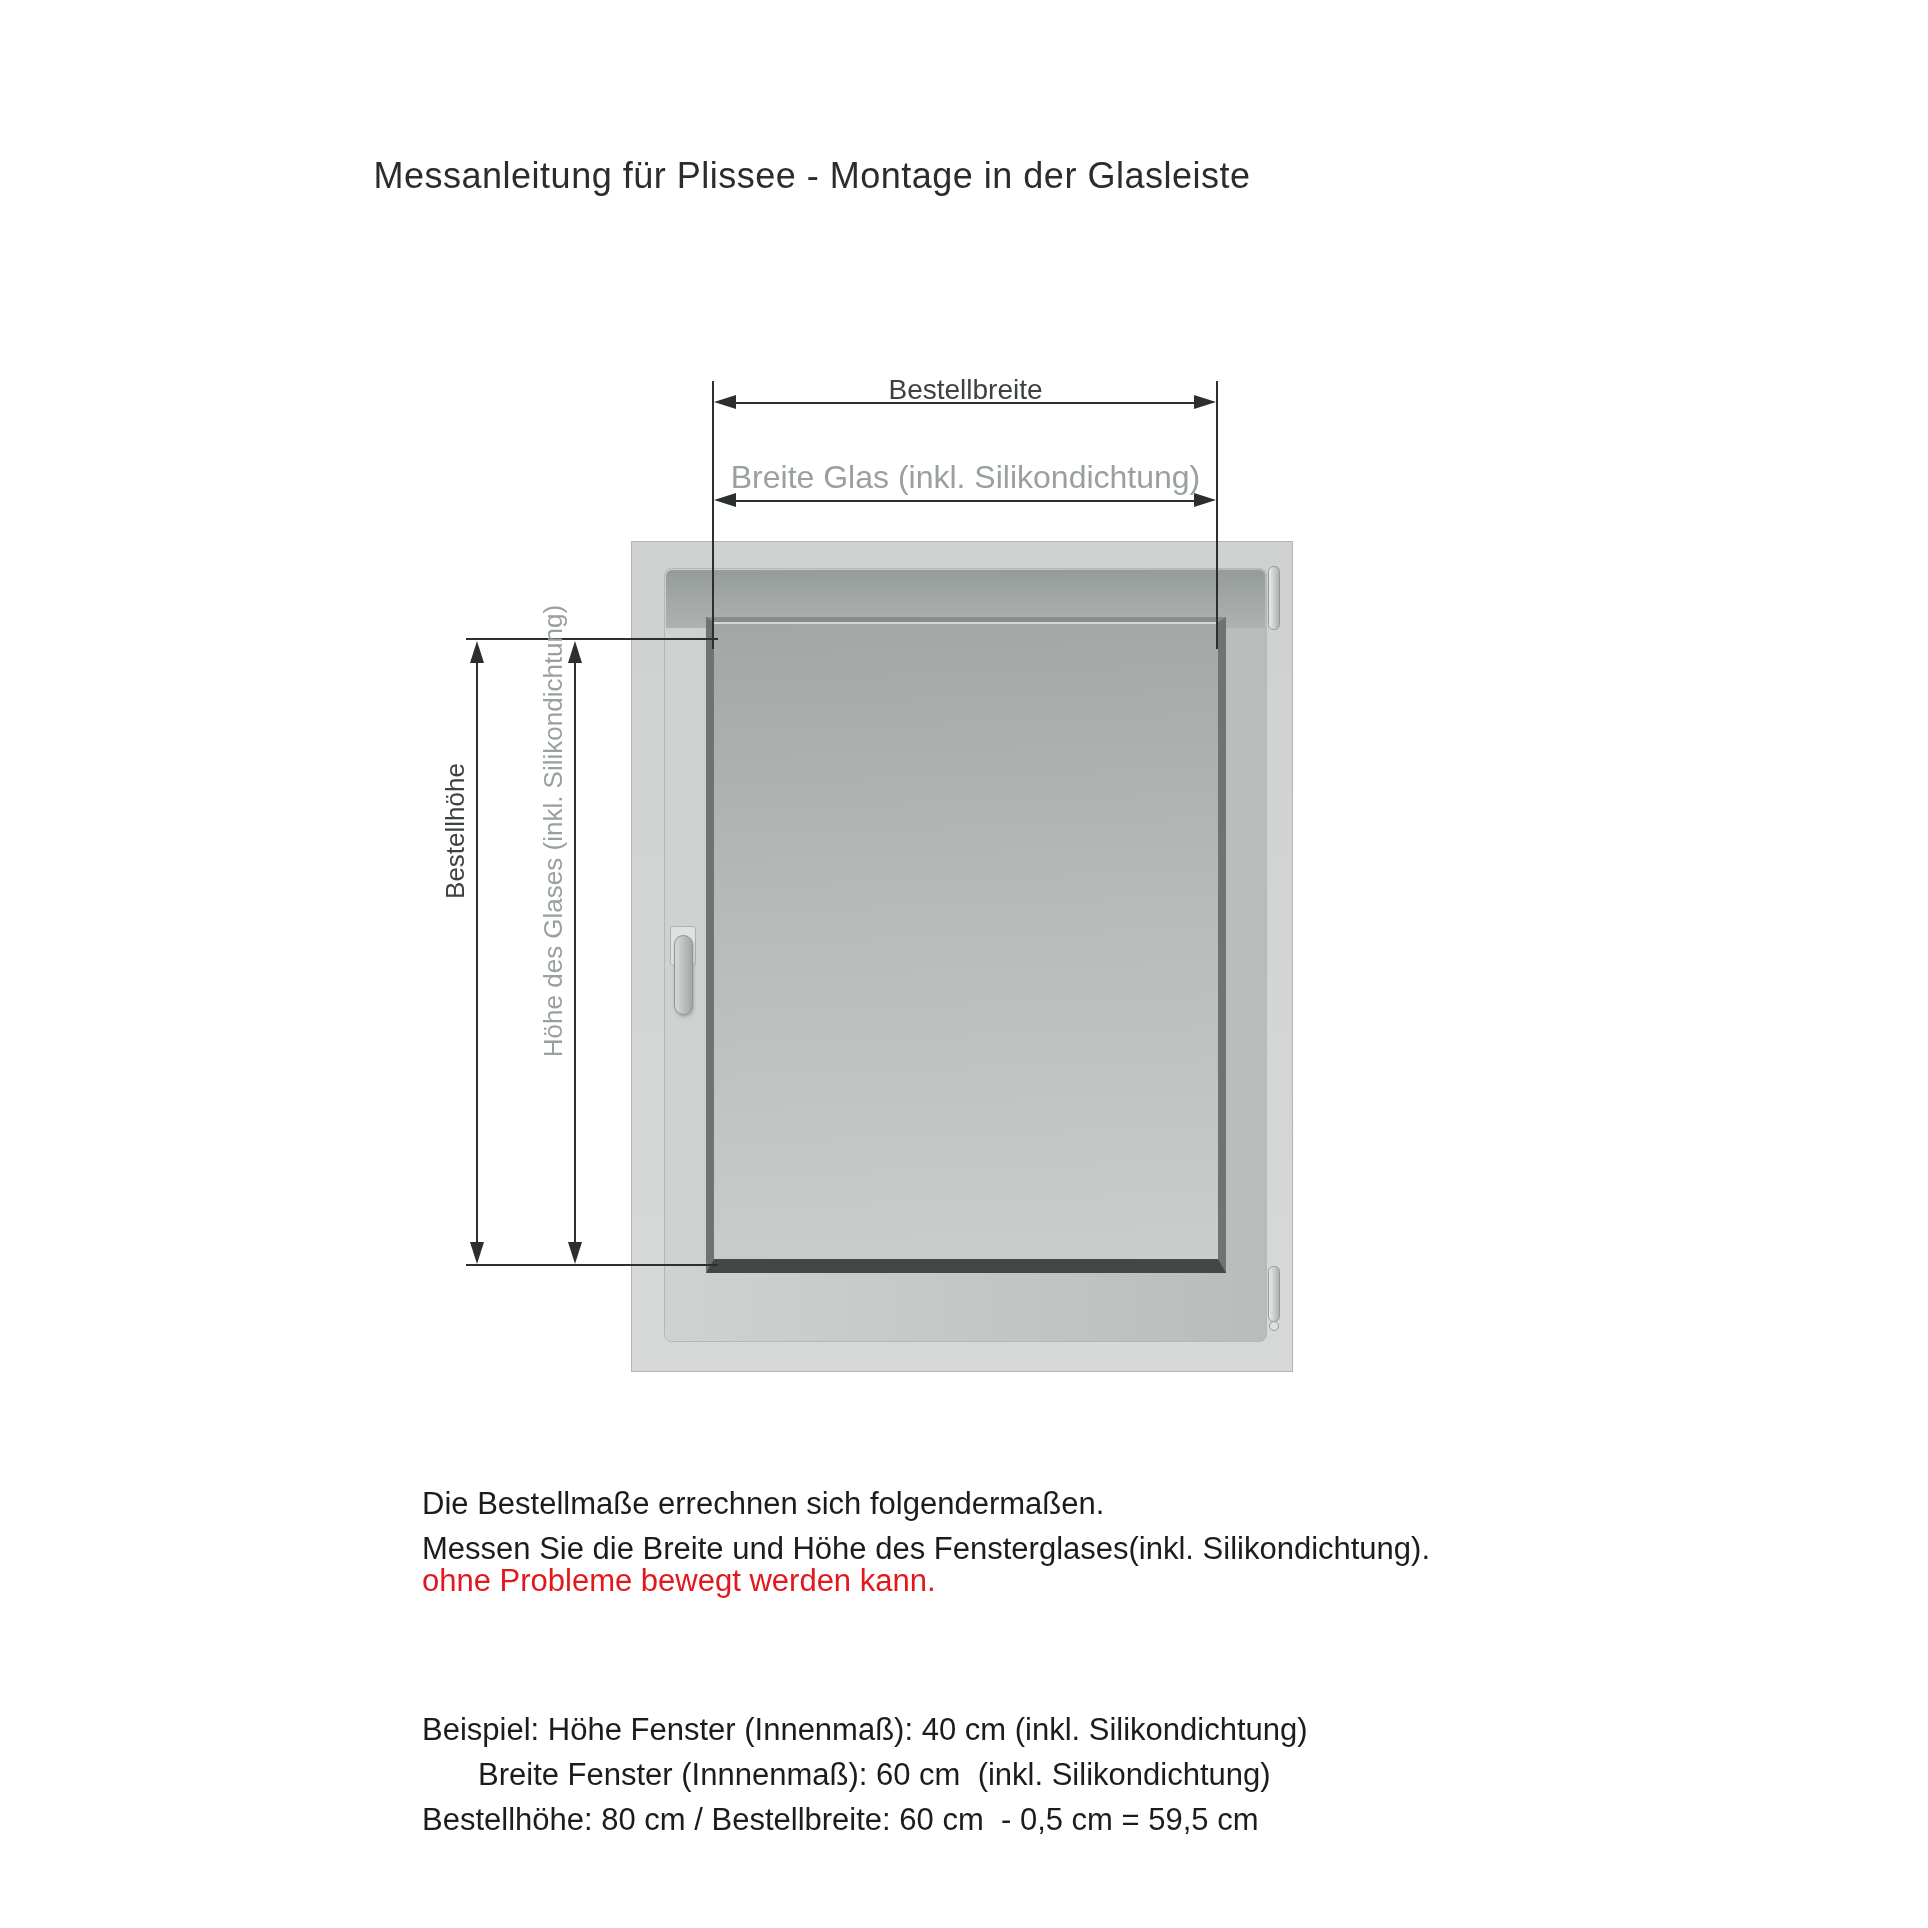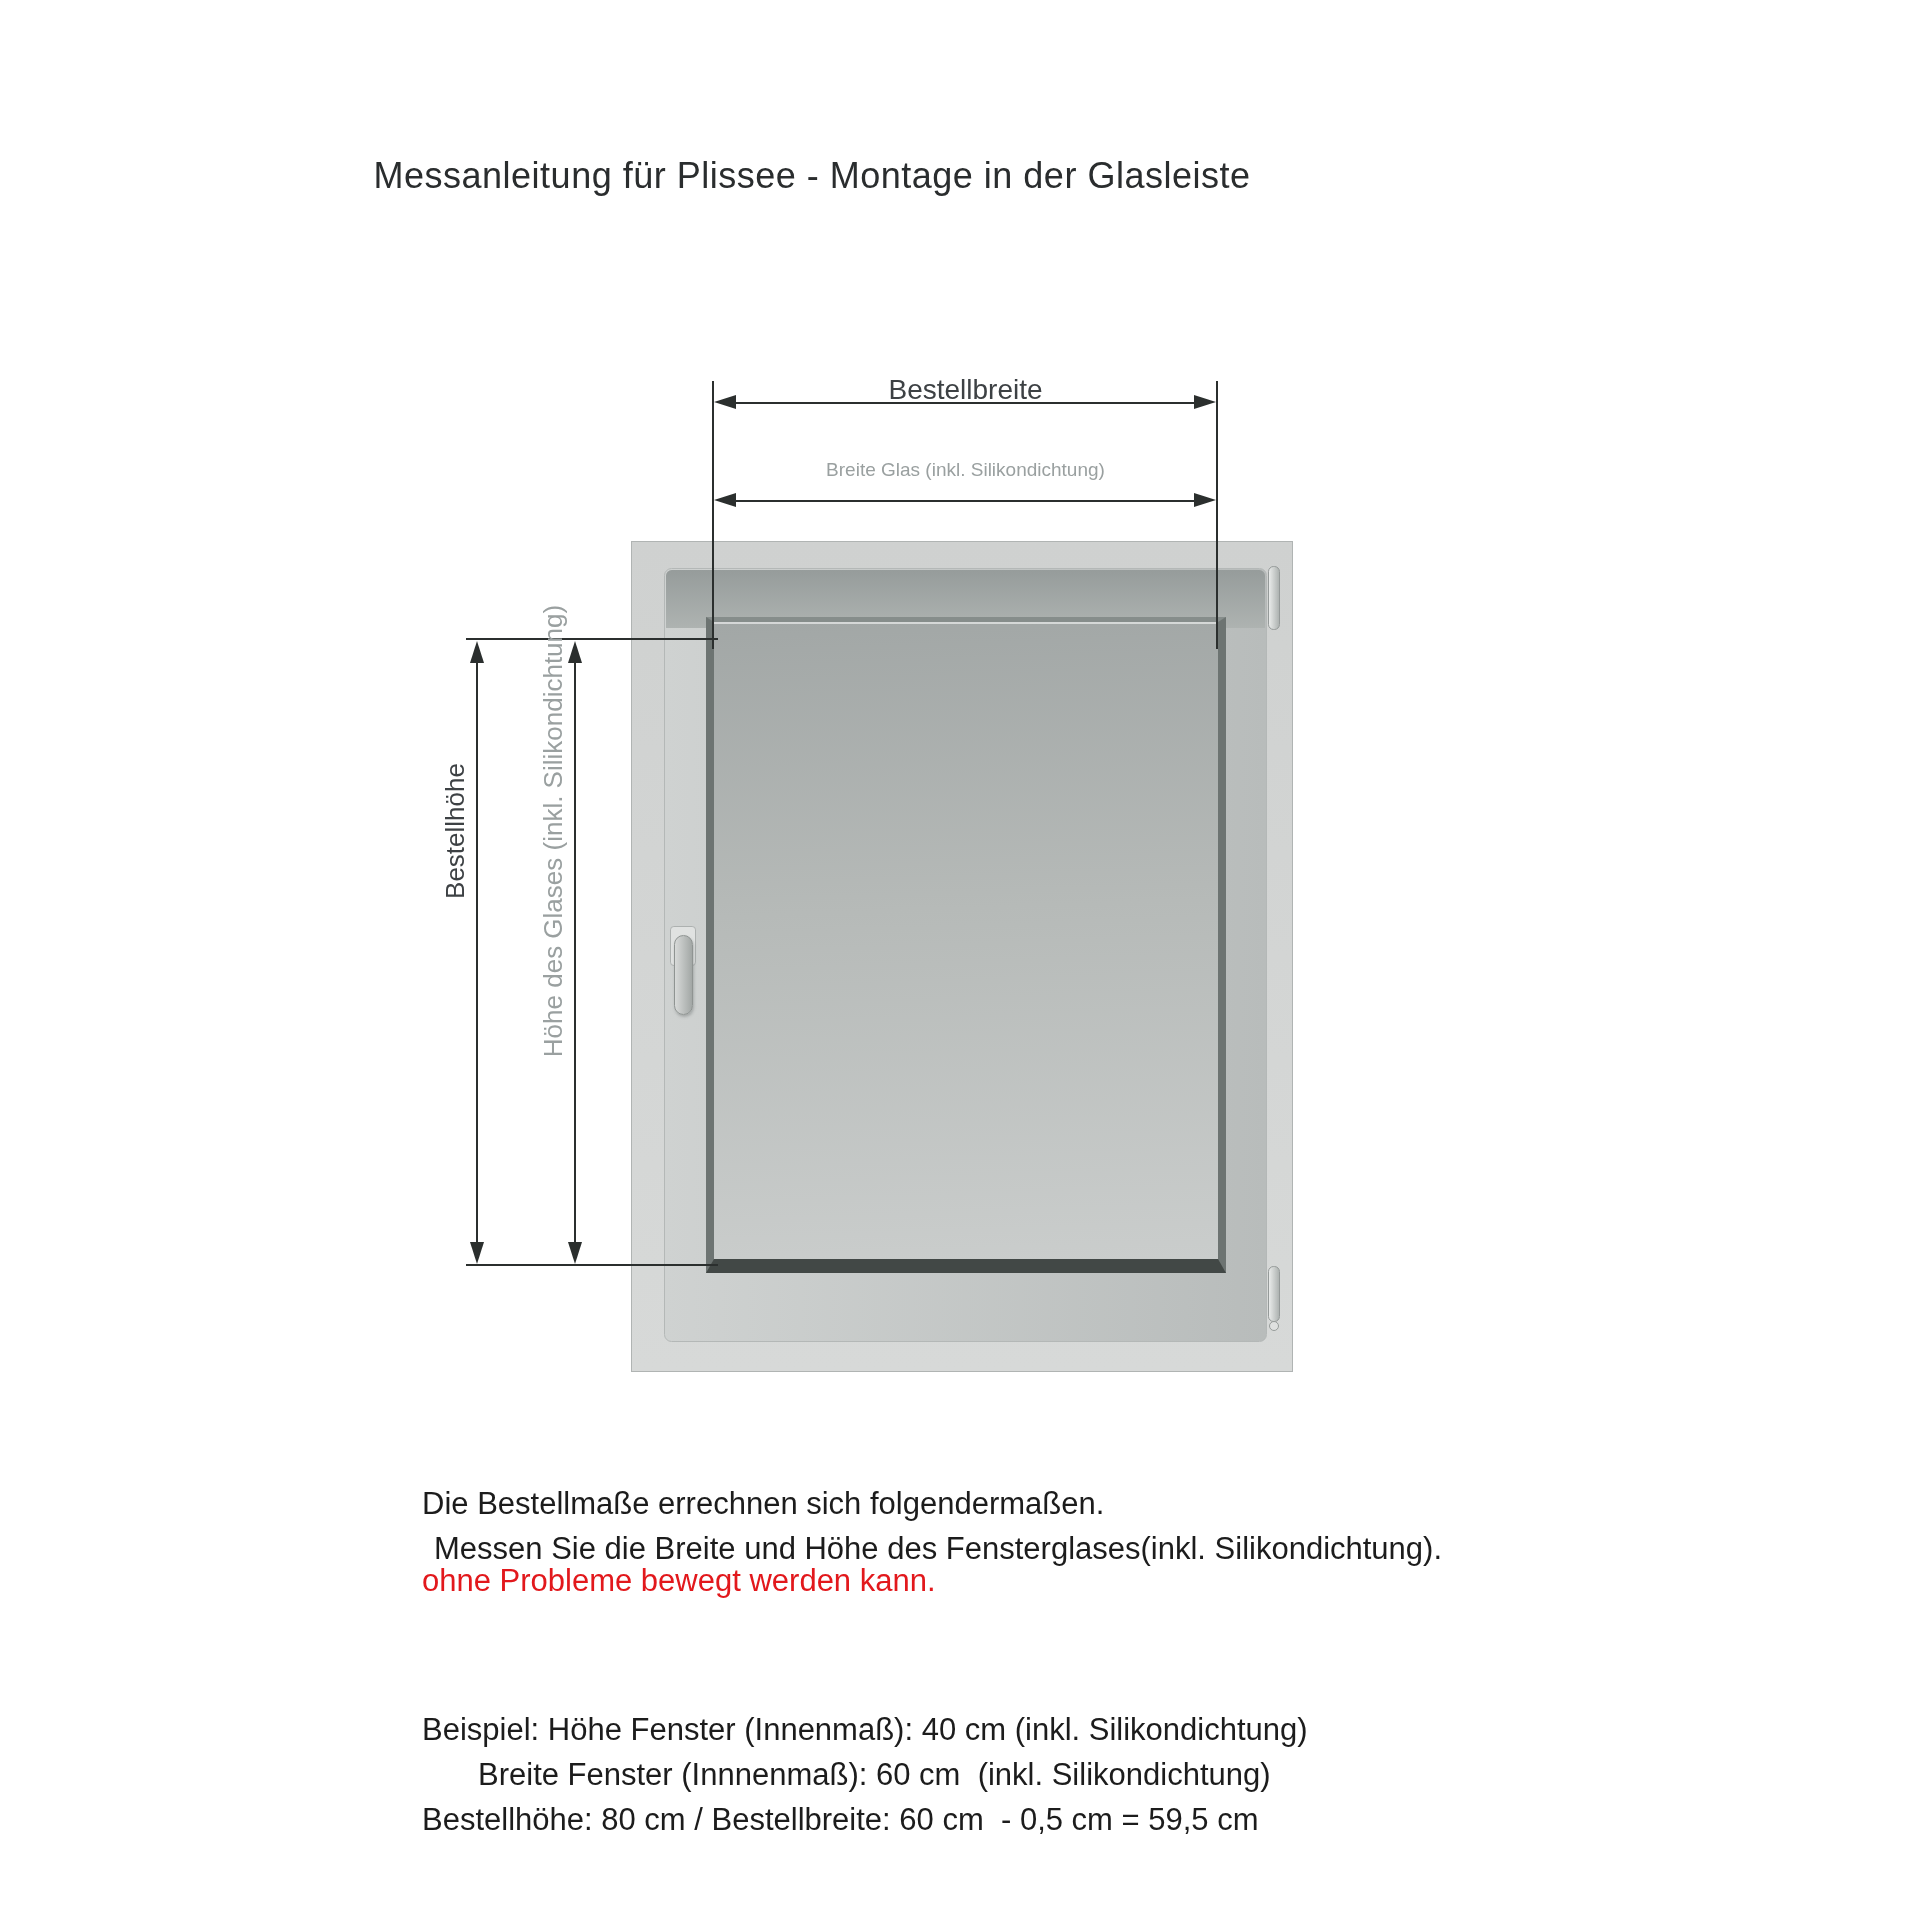--- a/index.html
+++ b/index.html
@@ -41,21 +41,21 @@
   
   .dline{position:absolute;background:#2b2f2e;}
   .ah{position:absolute;width:0;height:0;}
   .ah-left {border-top:7.5px solid transparent;border-bottom:7.5px solid transparent;border-right:22.6px solid #2b2f2e;}
   .ah-right{border-top:7.5px solid transparent;border-bottom:7.5px solid transparent;border-left:22.6px solid #2b2f2e;}
   .ah-up   {border-left:7.5px solid transparent;border-right:7.5px solid transparent;border-bottom:22.6px solid #2b2f2e;}
   .ah-down {border-left:7.5px solid transparent;border-right:7.5px solid transparent;border-top:22.6px solid #2b2f2e;}
 
   .dim-label-h{position:absolute;left:714px;width:503px;text-align:center;white-space:nowrap;}
   .order-label{font-size:28px;color:#3d4144;}
-  .glass-label{font-size:19px;color:#9aa0a0;}
+  .glass-label{font-size:32px;color:#9aa0a0;}
   .vlabel{position:absolute;white-space:nowrap;transform:translate(-50%,-50%) rotate(-90deg);}
   .vlabel.order-label,.vlabel.glass-label{font-size:26px;}
 
   
   .txt{position:absolute;left:422px;white-space:pre;font-size:31px;color:#1c1c1c;}
   .txt.red{color:#e2181c;}
   .txt.indent{padding-left:56px;}
 </style>
 </head>
 <body>
@@ -94,20 +94,20 @@
   <div class="dline" style="left:476px;top:659px;width:1.9px;height:588px;"></div>
   <div class="ah ah-up" style="left:470px;top:641px;"></div>
   <div class="ah ah-down" style="left:470px;top:1242px;"></div>
 
   <div class="vlabel glass-label" style="left:553px;top:831px;">Höhe des Glases (inkl. Silikondichtung)</div>
   <div class="dline" style="left:574px;top:659px;width:1.9px;height:588px;"></div>
   <div class="ah ah-up" style="left:568px;top:641px;"></div>
   <div class="ah ah-down" style="left:568px;top:1242px;"></div>
 
   <div class="txt" style="top:1486px;">Die Bestellmaße errechnen sich folgendermaßen.</div>
-  <div class="txt" style="top:1531px;margin-left:12px;">Messen Sie die Breite und Höhe des Fensterglases(inkl. Silikondichtung).</div>
+  <div class="txt" style="top:1531px;">Messen Sie die Breite und Höhe des Fensterglases(inkl. Silikondichtung).</div>
   <div class="txt red" style="top:1527px;margin-top:36px;">ohne Probleme bewegt werden kann.</div>
   <div class="txt" style="top:1712px;">Beispiel: Höhe Fenster (Innenmaß): 40 cm (inkl. Silikondichtung)</div>
   <div class="txt indent" style="top:1757px;">Breite Fenster (Innnenmaß): 60 cm  (inkl. Silikondichtung)</div>
   <div class="txt" style="top:1802px;">Bestellhöhe: 80 cm / Bestellbreite: 60 cm  - 0,5 cm = 59,5 cm</div>
 
 </div>
 
 
 </body></html>

